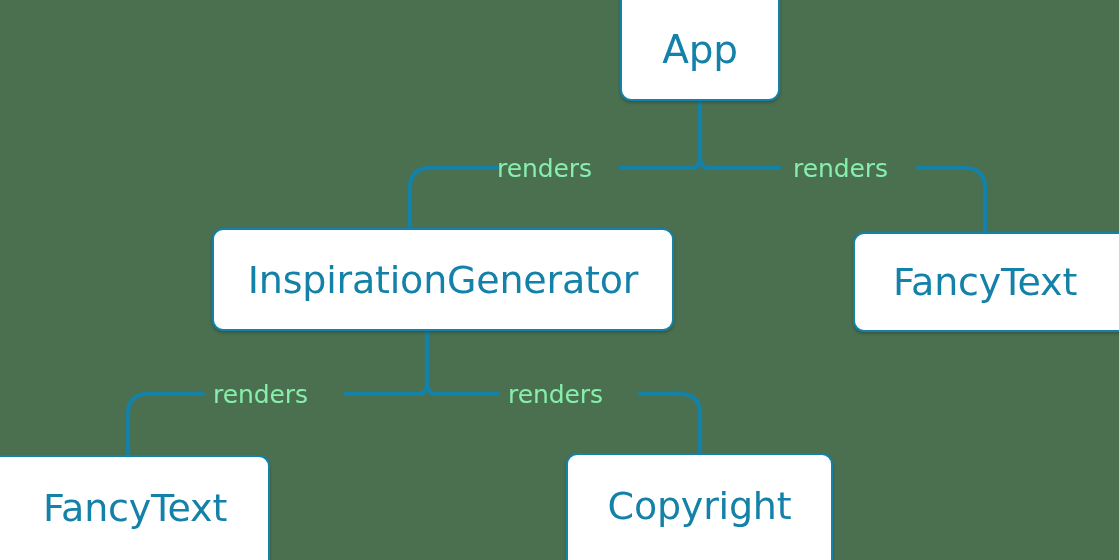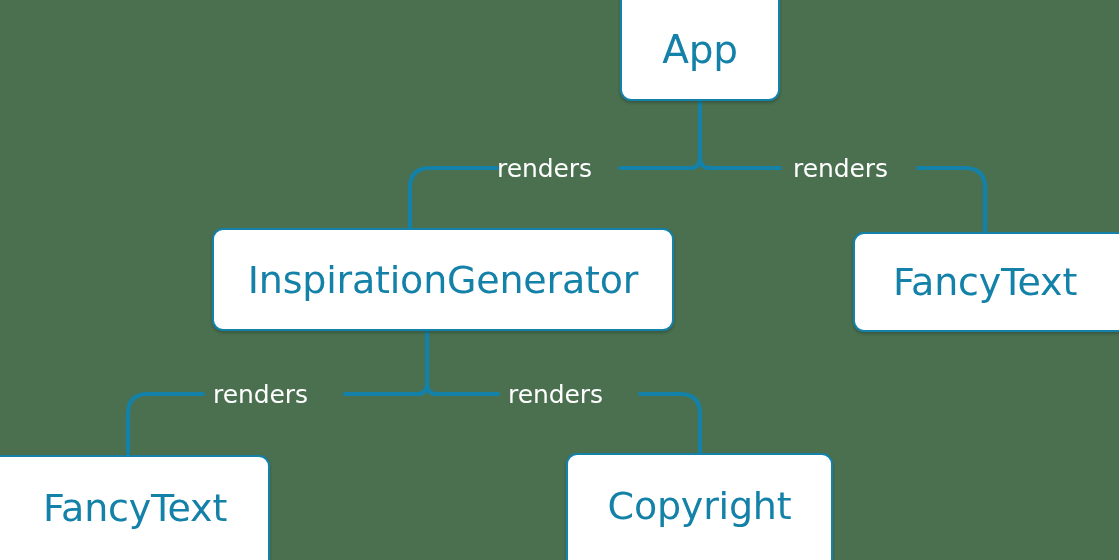--- a/index.html
+++ b/index.html
@@ -59,21 +59,21 @@
 
   #node-fancytext-bottom { left: -36px; top: 455px; width: 306px; height: 121px; font-size: 38px; }
   #node-fancytext-bottom .node-label { position: relative; left: 18px; top: -8px; }
 
   #node-copyright   { left: 566px;  top: 453px;  width: 267px; height: 123px; font-size: 38px; }
   #node-copyright .node-label { position: relative; top: -9px; }
 
   
   .edge-label {
     position: absolute;
-    color: #ffffff;
+    color: #86efac;
     font-size: 25px;
     line-height: 1;
     z-index: 3;
     white-space: nowrap;
     letter-spacing: -0.1px;
   }
   #edge-label-app-inspiration { left: 497px; top: 156px; }
   #edge-label-app-fancytext   { left: 793px; top: 156px; }
   #edge-label-ig-fancytext    { left: 213px; top: 382px; }
   #edge-label-ig-copyright    { left: 508px; top: 382px; }

